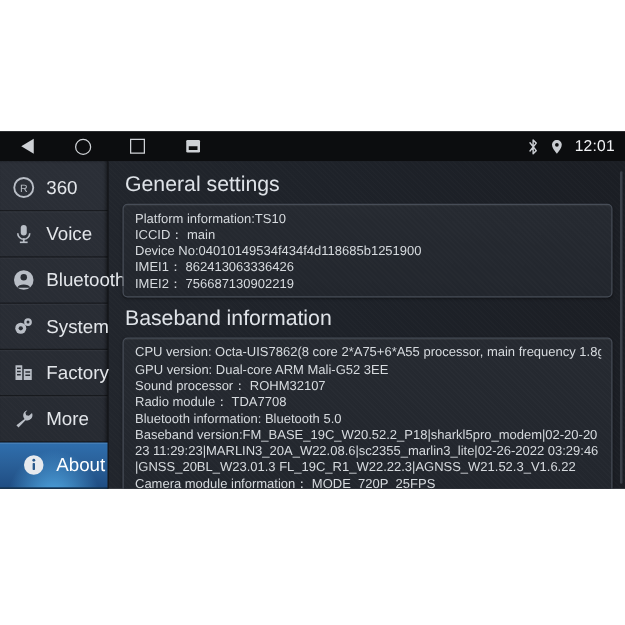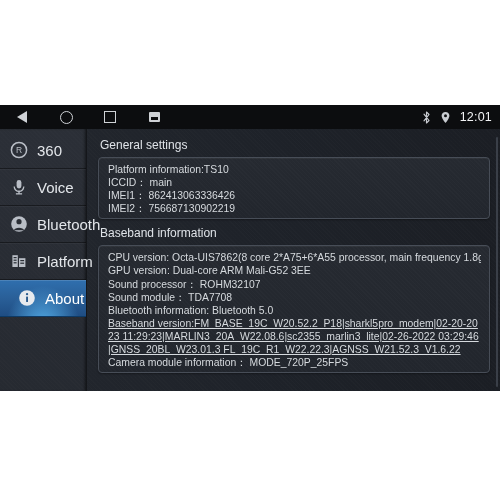--- a/index.html
+++ b/index.html
@@ -145,21 +145,21 @@
   
   #content {
     flex: 1;
     padding: 7px 10px 0 11px;
     box-sizing: border-box;
     position: relative;
     overflow: hidden;
   }
   .section-title {
     color: #dfe3e8;
-    font-size: 12px;
+    font-size: 17px;
     margin: 2px 0 5px 2px;
   }
   .panel {
     border: 1px solid #474d57;
     border-radius: 4px;
     box-shadow: inset 0 1px 0 rgba(255,255,255,.045), 0 1px 2px rgba(0,0,0,.35);
     background:
       repeating-linear-gradient(45deg, rgba(255,255,255,.014) 0 1px, rgba(0,0,0,0) 1px 3px),
       linear-gradient(180deg, #262a31 0%, #22262d 100%);
     padding: 5px 8px 3px 9px;
@@ -168,21 +168,20 @@
   .panel .row {
     color: #d6dade;
     font-size: 10.4px;
     line-height: 13.1px;
     white-space: nowrap;
     overflow: hidden;
   }
   .panel .row.wrap {
     white-space: normal;
     word-break: break-all;
-    text-decoration: underline;
   }
 
   #scroll-track {
     position: absolute;
     right: 2px;
     top: 8px;
     width: 2px;
     height: 250px;
     background: #3a3f48;
     border-radius: 1px;
@@ -253,38 +252,59 @@
         <span class="ico">
           <svg width="18" height="18" viewBox="0 0 18 18">
             <circle cx="9" cy="9" r="7.8" fill="#b9bec6"></circle>
             <circle cx="9" cy="6.7" r="2.6" fill="#2a2e35"></circle>
             <path d="M3.9 15.2 C4.6 11.8 13.4 11.8 14.1 15.2 Z" fill="#2a2e35"></path>
           </svg>
         </span>
         <span class="lbl">Bluetooth</span>
       </div>
 
+      <div class="side-item">
+        <span class="ico">
+          <svg width="18" height="18" viewBox="0 0 18 18">
+            <g fill="#b9bec6">
+              <circle cx="12.4" cy="5.6" r="3.1"></circle>
+              <circle cx="12.4" cy="5.6" r="1.2" fill="#2a2e35"></circle>
+              <circle cx="6.6" cy="10.6" r="4.4"></circle>
+              <circle cx="6.6" cy="10.6" r="1.7" fill="#2a2e35"></circle>
+            </g>
+          </svg>
+        </span>
+        <span class="lbl">System</span>
+      </div>
 
       <div class="side-item">
         <span class="ico">
           <svg width="18" height="18" viewBox="0 0 18 18">
             <rect x="2.4" y="3.2" width="5.4" height="11.8" fill="#b9bec6"></rect>
             <rect x="9" y="6.2" width="6.4" height="8.8" fill="#b9bec6"></rect>
             <g fill="#2a2e35">
               <rect x="3.6" y="5" width="3" height="1.2"></rect>
               <rect x="3.6" y="7.6" width="3" height="1.2"></rect>
               <rect x="3.6" y="10.2" width="3" height="1.2"></rect>
               <rect x="10.3" y="8" width="3.8" height="1.2"></rect>
               <rect x="10.3" y="10.6" width="3.8" height="1.2"></rect>
             </g>
           </svg>
         </span>
-        <span class="lbl">Platform</span>
-      </div>
-
+        <span class="lbl">Factory</span>
+      </div>
+
+      <div class="side-item">
+        <span class="ico">
+          <svg width="18" height="18" viewBox="0 0 18 18">
+            <path d="M11.9 2.2 A4.3 4.3 0 0 0 9.6 9.2 L3.1 14.1 L4.8 15.9 L10.4 10.2 A4.3 4.3 0 0 0 15.6 4.4 L13.1 6.5 L11 6.1 L10.3 4.1 Z" fill="#b9bec6"></path>
+          </svg>
+        </span>
+        <span class="lbl">More</span>
+      </div>
 
       <div class="side-item selected">
         <span class="ico">
           <svg width="18" height="18" viewBox="0 0 18 18">
             <circle cx="9" cy="9" r="7.8" fill="#e7eaee"></circle>
             <rect x="8.1" y="7.4" width="1.9" height="5.6" rx=".6" fill="#2a5a8c"></rect>
             <circle cx="9.05" cy="5.2" r="1.15" fill="#2a5a8c"></circle>
           </svg>
         </span>
         <span class="lbl">About</span>
@@ -292,31 +312,32 @@
 
     </div>
 
     <div id="content">
 
       <div class="section-title">General settings</div>
 
       <div class="panel">
         <div class="row">Platform information:TS10</div>
         <div class="row">ICCID： main</div>
+        <div class="row">Device No:04010149534f434f4d118685b1251900</div>
         <div class="row">IMEI1： 862413063336426</div>
         <div class="row">IMEI2： 756687130902219</div>
       </div>
 
       <div class="section-title">Baseband information</div>
 
       <div class="panel">
         <div class="row">CPU version: Octa-UIS7862(8 core 2*A75+6*A55 processor, main frequency 1.8ghz)</div>
         <div class="row">GPU version: Dual-core ARM Mali-G52 3EE</div>
         <div class="row">Sound processor： ROHM32107</div>
-        <div class="row">Sound module： TDA7708</div>
+        <div class="row">Radio module： TDA7708</div>
         <div class="row">Bluetooth information: Bluetooth 5.0</div>
         <div class="row wrap">Baseband version:FM_BASE_19C_W20.52.2_P18|sharkl5pro_modem|02-20-2023 11:29:23|MARLIN3_20A_W22.08.6|sc2355_marlin3_lite|02-26-2022 03:29:46|GNSS_20BL_W23.01.3 FL_19C_R1_W22.22.3|AGNSS_W21.52.3_V1.6.22</div>
         <div class="row">Camera module information：  MODE_720P_25FPS</div>
       </div>
 
       <div id="scroll-track"></div>
     </div>
 
   </div>
 </div>

